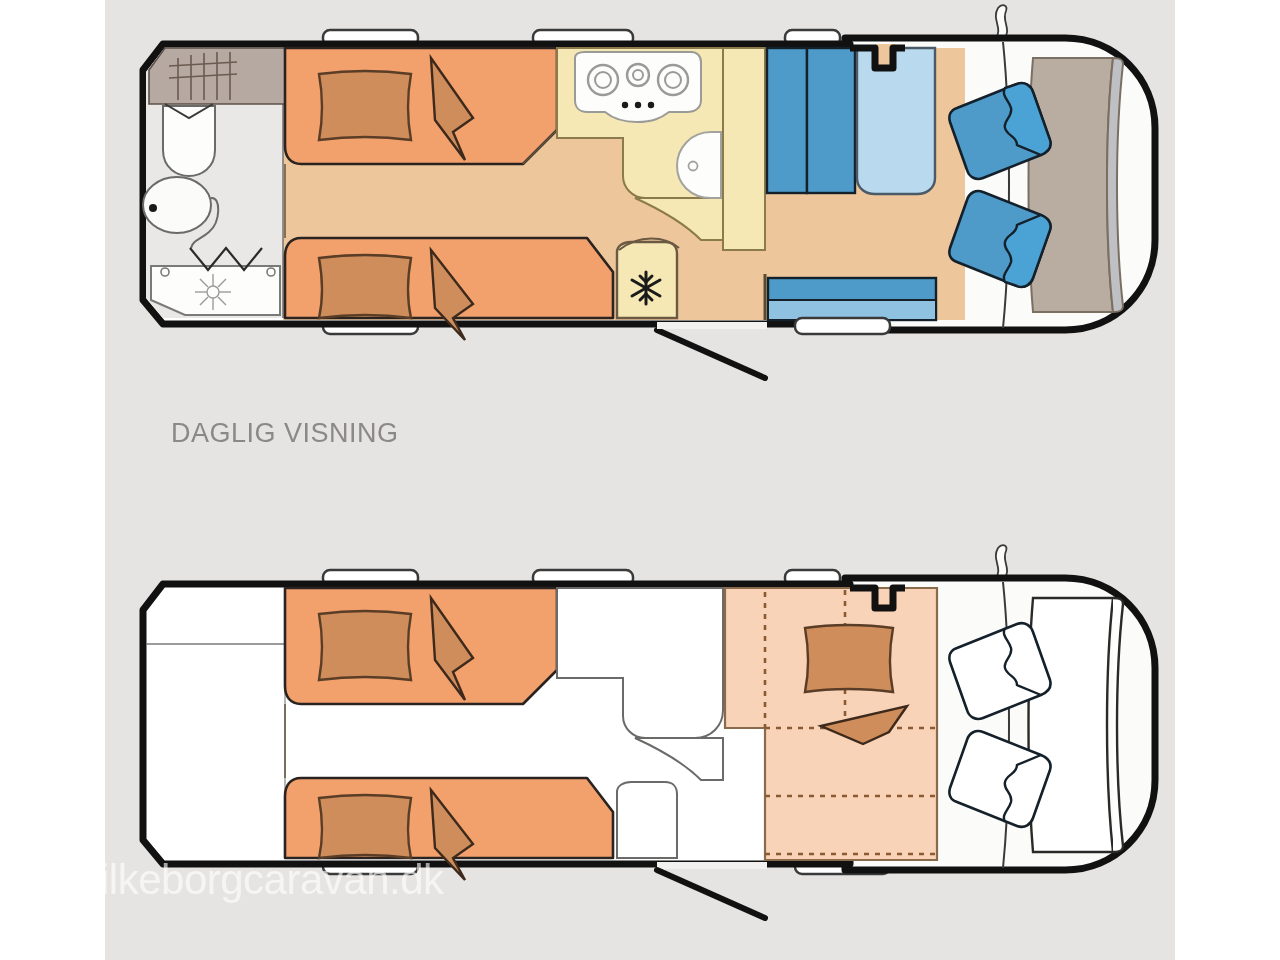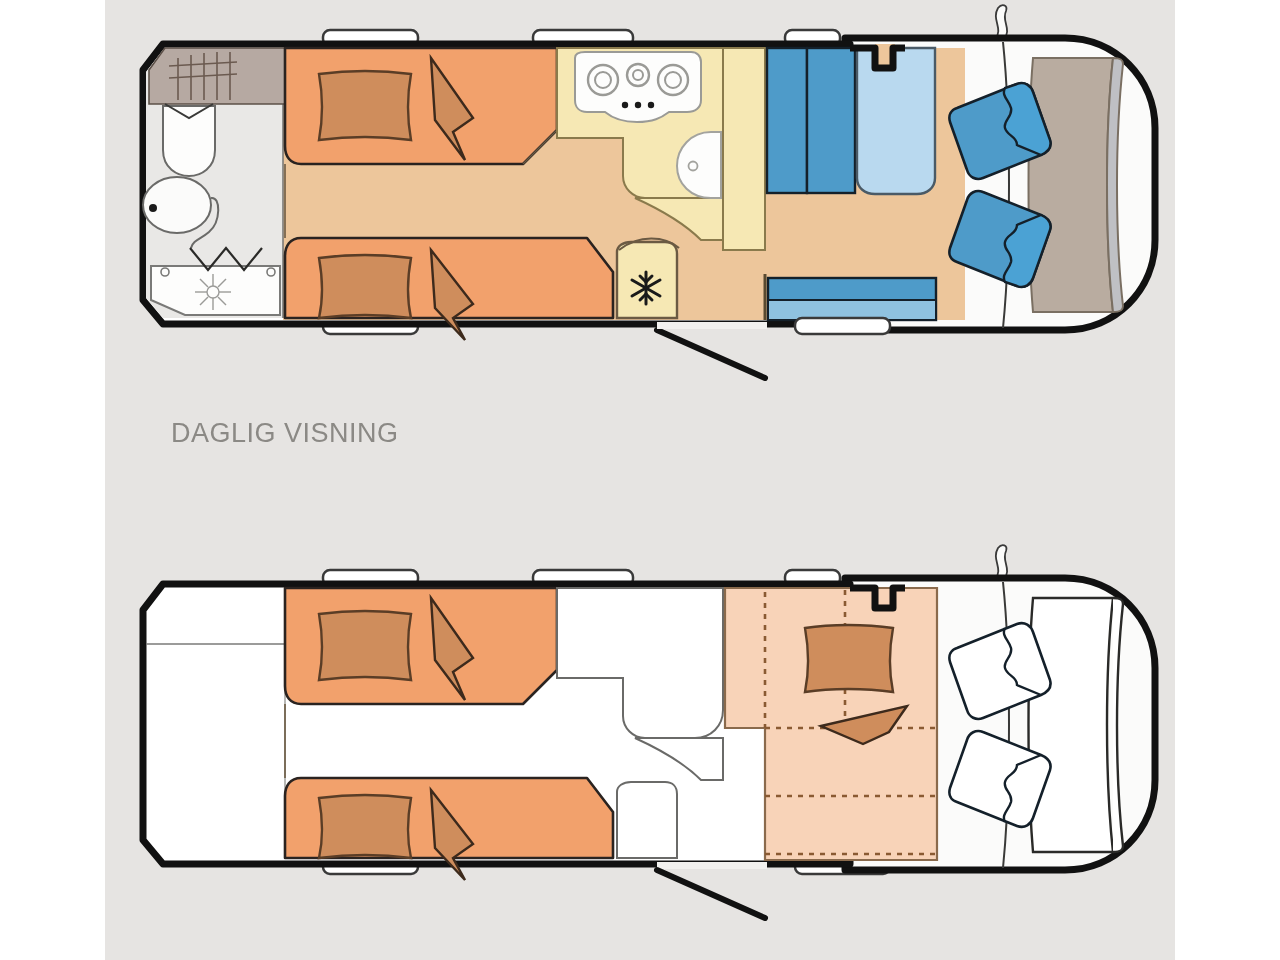--- a/index.html
+++ b/index.html
@@ -356,15 +356,16 @@
       </g>
 
       <g>
         <rect x="552" y="322" width="110" height="7" fill="#f2f1ef" stroke="none"></rect>
       </g>
       <g>
         <line x1="552" y1="330" x2="660" y2="378" stroke="#111111" stroke-width="6" stroke-linecap="round"></line>
       </g>
     </svg>
 
+    <div class="watermark" style="left:-5px;top:856px;">ilkeborgcaravan.dk</div>
 
   </div>
 </div>
 
 </body></html>

